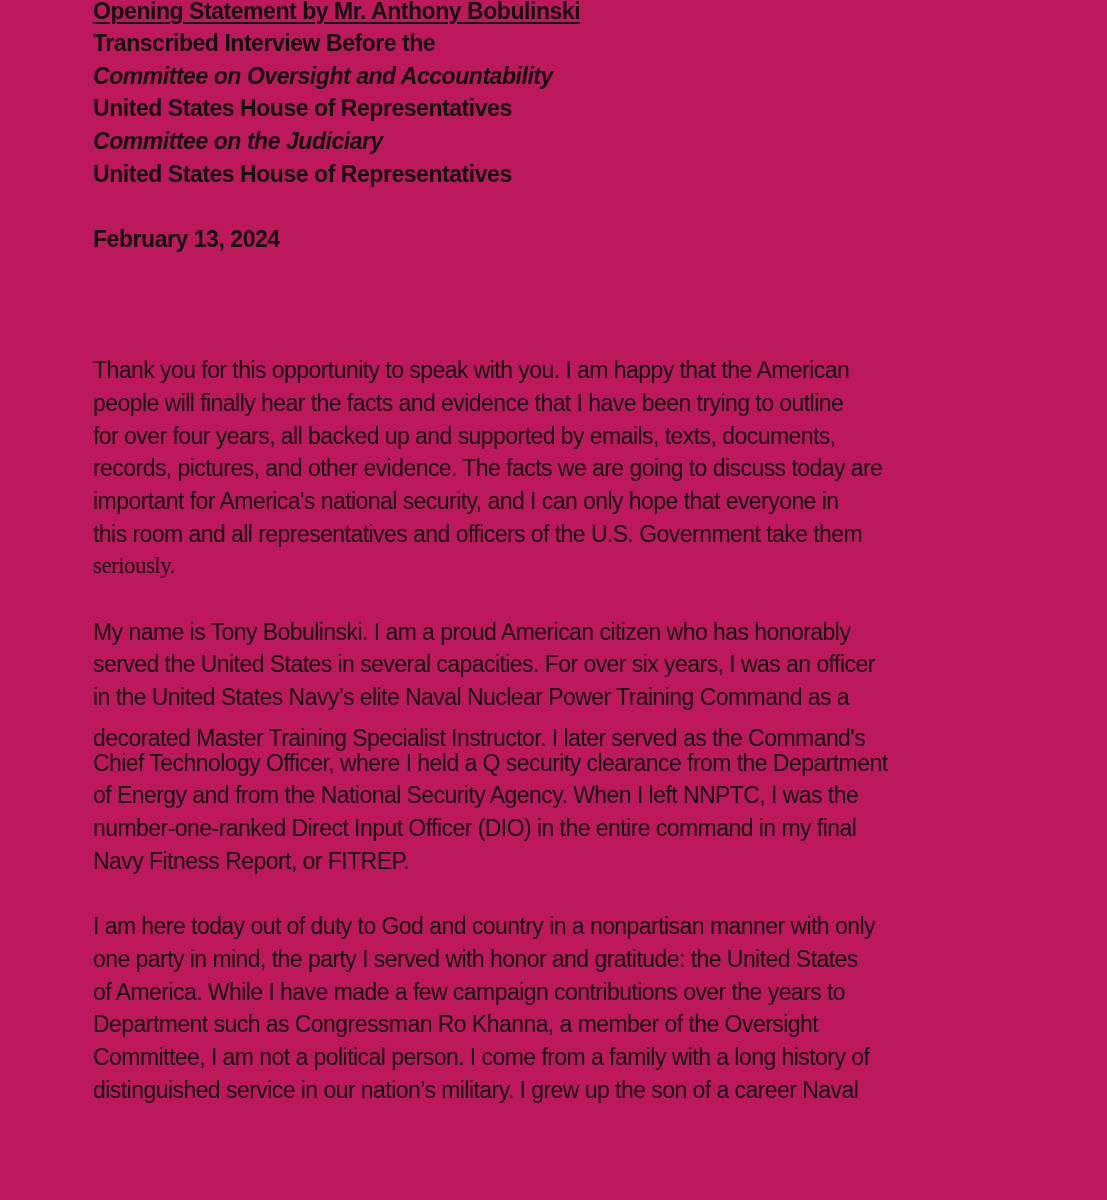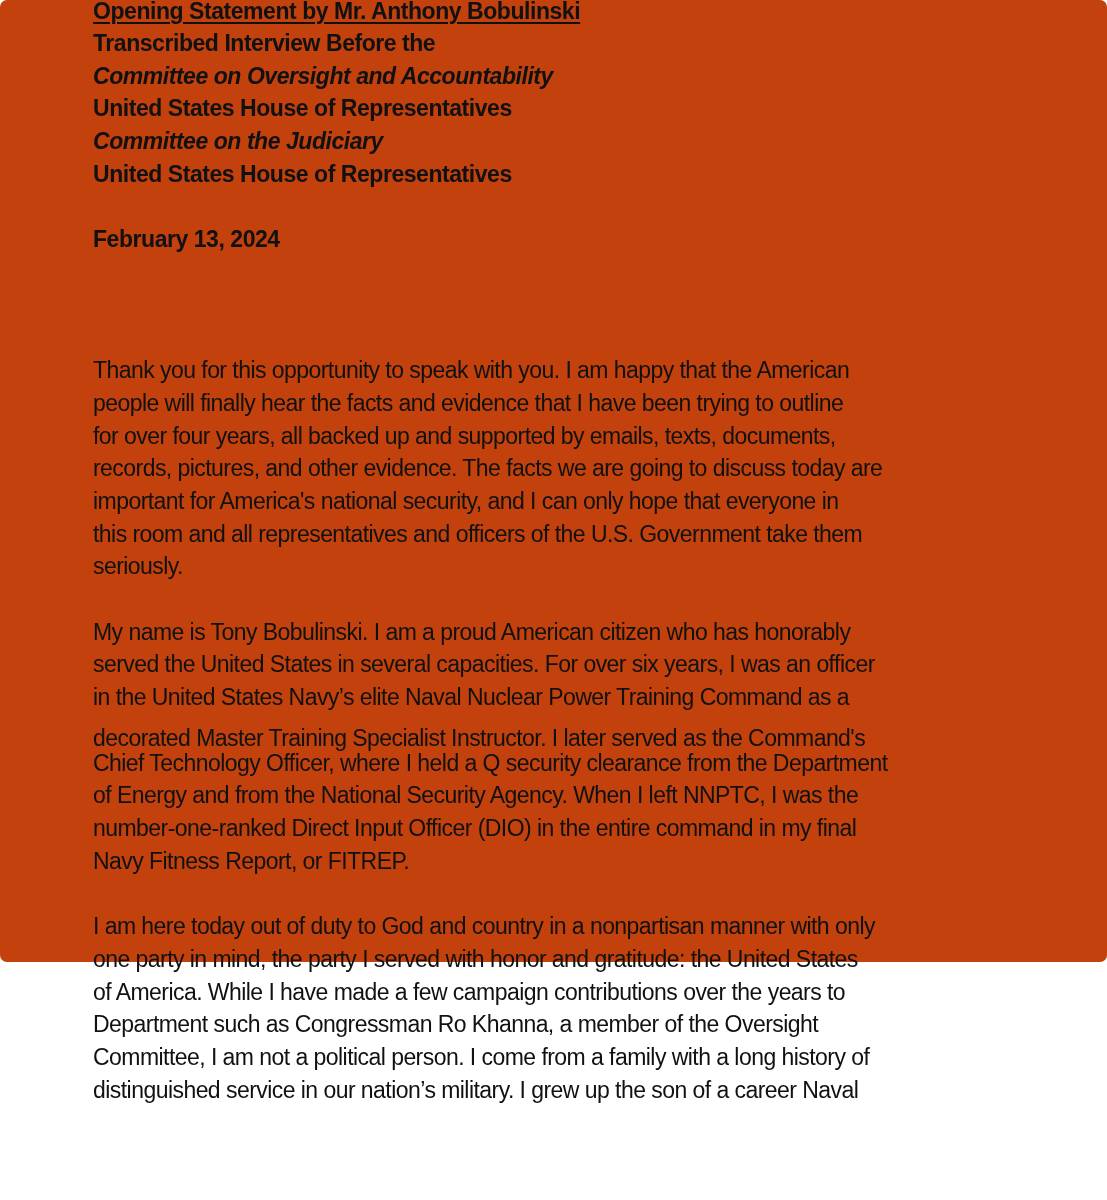--- a/index.html
+++ b/index.html
@@ -11,23 +11,22 @@
       width: 1107px;
       height: 1200px;
       position: relative;
       overflow: hidden;
       font-family: "Liberation Sans", sans-serif;
       color: #111111;
     }
     .page {
       position: absolute;
       left: 0; top: 0;
-      width: 1107px; height: 962px;
-      background: #c2410c;
-      border-radius: 7px;
+      width: 1107px; height: 1200px;
+      background: #be185d;
     }
     .line {
       position: absolute;
       left: 93px;
       white-space: nowrap;
       font-size: 23px;
       line-height: 28px;
       letter-spacing: -0.55px;
     }
     .bold { font-weight: bold; letter-spacing: -0.45px; }
@@ -51,21 +50,21 @@
   <div class="line bold" style="top:225px;">February 13, 2024</div>
 
 
   <div>
     <div class="line" style="top:356px;">Thank you for this opportunity to speak with you.  I am happy that the American</div>
     <div class="line" style="top:389px;">people will finally hear the facts and evidence that I have been trying to outline</div>
     <div class="line" style="top:422px;">for over four years, all backed up and supported by emails, texts, documents,</div>
     <div class="line" style="top:454px;">records, pictures, and other evidence.  The facts we are going to discuss today are</div>
     <div class="line" style="top:487px;">important for America's national security, and I can only hope that everyone in</div>
     <div class="line" style="top:520px;">this room and all representatives and officers of the U.S. Government take them</div>
-    <div class="line" style="top:552px;">seriously.</div>
+    <div class="line" style="top:552px;font-family:Liberation Serif, serif;">seriously.</div>
   </div>
 
   <div>
     <div class="line" style="top:618px;">My name is Tony Bobulinski.  I am a proud American citizen who has honorably</div>
     <div class="line" style="top:650px;">served the United States in several capacities.  For over six years, I was an officer</div>
     <div class="line" style="top:683px;">in the United States Navy’s elite Naval Nuclear Power Training Command as a</div>
     <div class="line" style="top:724px;">decorated Master Training Specialist Instructor.  I later served as the Command's</div>
     <div class="line" style="top:749px;">Chief Technology Officer, where I held a Q security clearance from the Department</div>
     <div class="line" style="top:781px;">of Energy and from the National Security Agency.  When I left NNPTC, I was the</div>
     <div class="line" style="top:814px;">number-one-ranked Direct Input Officer (DIO) in the entire command in my final</div>

